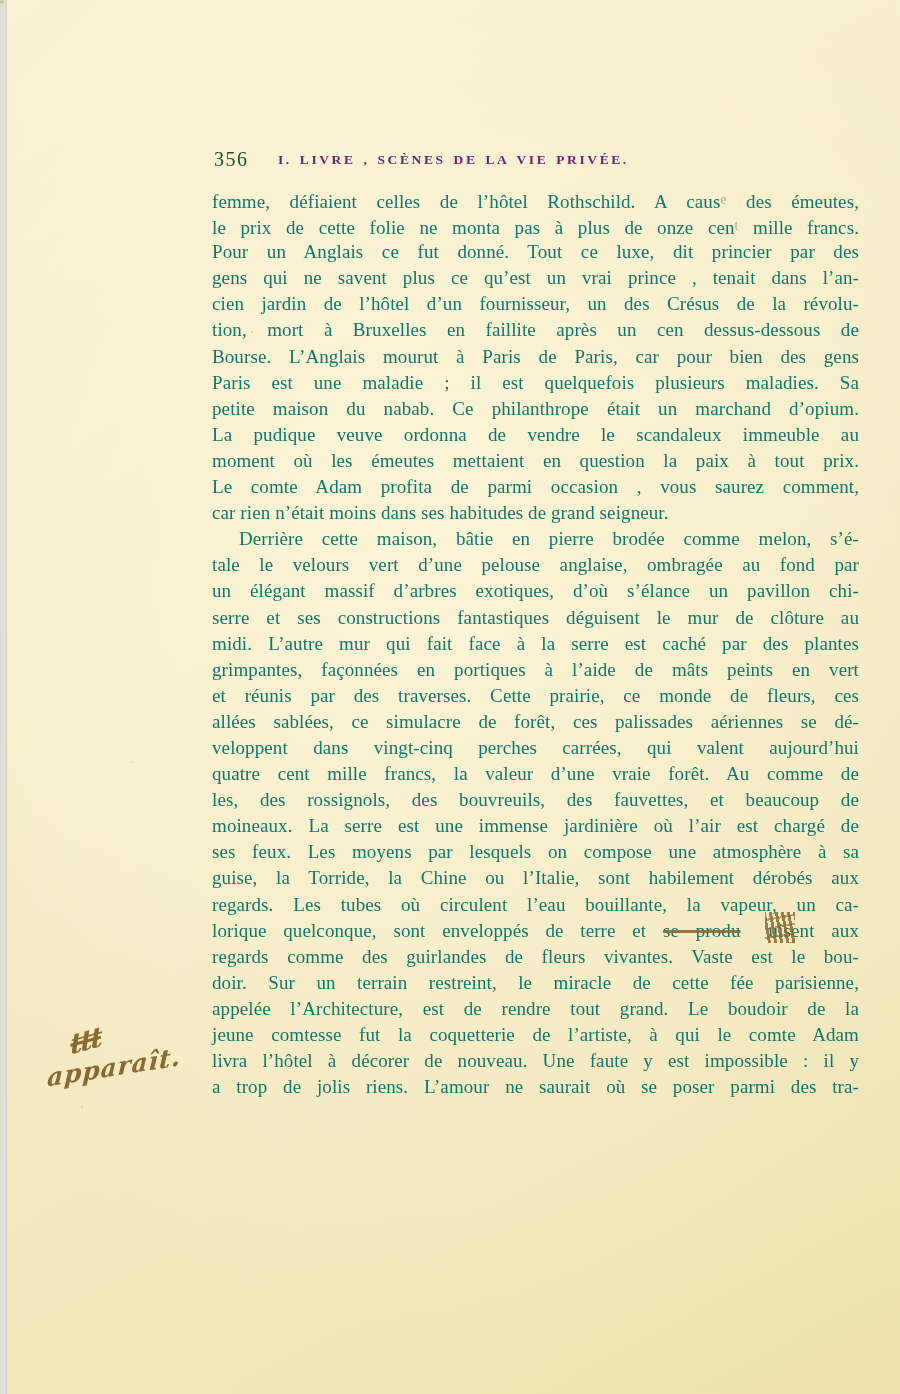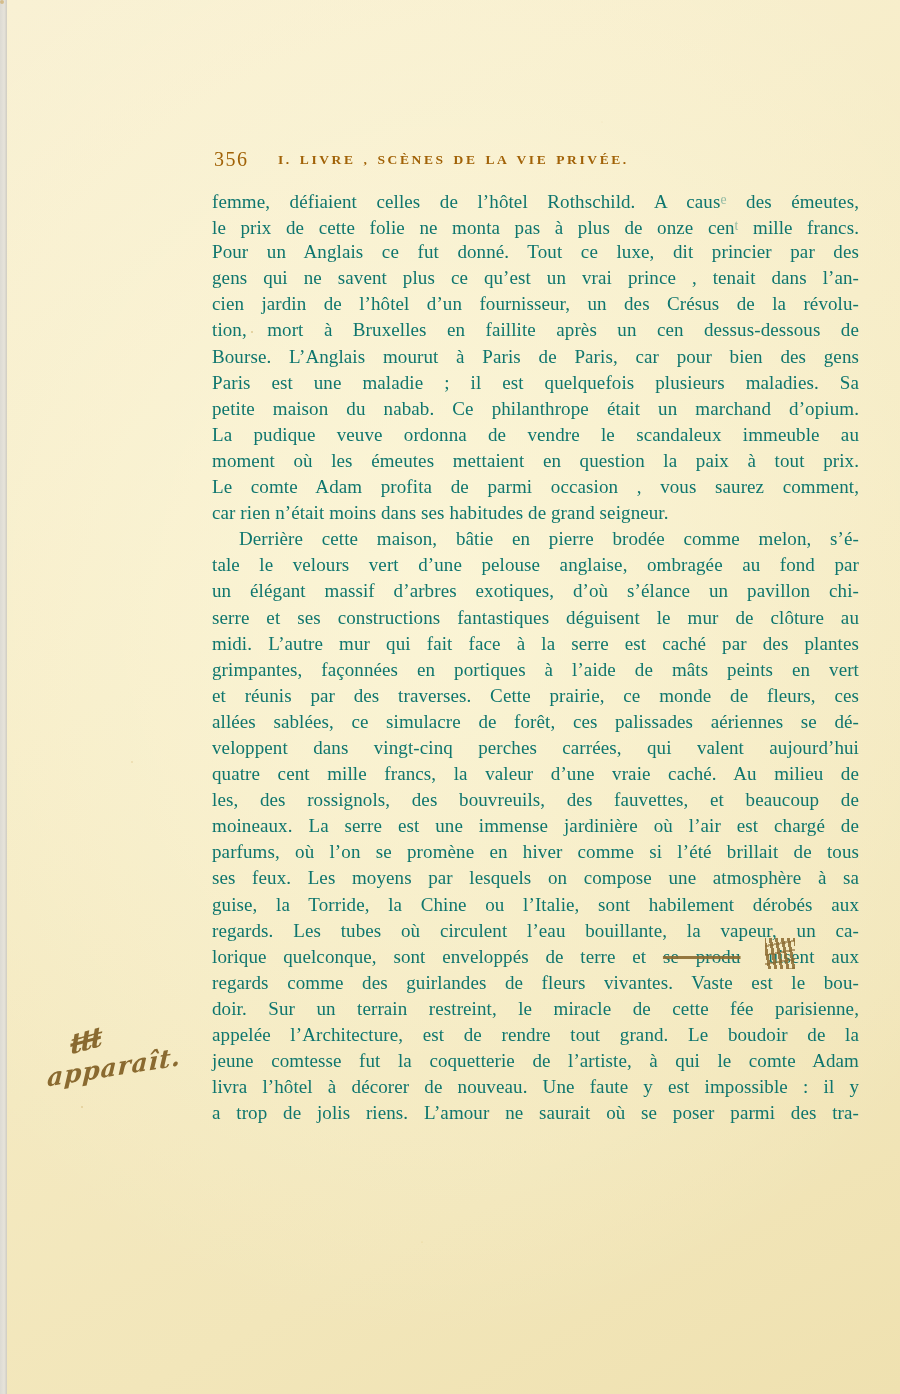--- a/index.html
+++ b/index.html
@@ -24,25 +24,25 @@
     background:#caa24e;opacity:.55;z-index:3;
     box-shadow: 250px 330px 0 -1px #c8a85e, 540px 250px 0 -1.5px #d2b068,
                 130px 760px 0 -1.3px #c9a455, 700px 980px 0 -1.5px #cfa95c,
                 420px 1240px 0 -1.4px #d4b466, 820px 640px 0 -1.6px #cbab60,
                 80px 1105px 0 -1.2px #b98f3e, 600px 120px 0 -1.6px #d6b876;}
   .page-header{
     position:absolute;left:212px;top:148px;width:648px;height:24px;z-index:5;
     color:#2c2820;
   }
   .page-number{
-    position:absolute;left:2px;top:0;font-size:20px;letter-spacing:1.5px;color:#a16207;
+    position:absolute;left:2px;top:0;font-size:20px;letter-spacing:1.5px;color:#14532d;
   }
   .running-title{
     position:absolute;left:66px;top:4px;font-size:13.5px;font-weight:bold;
-    letter-spacing:2.6px;word-spacing:2px;color:#a16207;white-space:nowrap;
+    letter-spacing:2.6px;word-spacing:2px;color:#701a75;white-space:nowrap;
   }
   .body-text{
     position:absolute;left:212px;top:187px;width:647px;z-index:5;
     font-size:19px;color:#0f766e;
   }
   .line{
     height:26.1px;line-height:26.1px;white-space:nowrap;
     text-align:justify;text-align-last:justify;white-space:normal;
     letter-spacing:.1px;
   }
@@ -105,24 +105,23 @@
     <div class="line short">car rien n’était moins dans ses habitudes de grand seigneur.</div>
     <div class="line indent">Derrière cette maison, bâtie en pierre brodée comme melon, s’é-</div>
     <div class="line">tale le velours vert d’une pelouse anglaise, ombragée au fond par</div>
     <div class="line">un élégant massif d’arbres exotiques, d’où s’élance un pavillon chi-</div>
     <div class="line">serre et ses constructions fantastiques déguisent le mur de clôture au</div>
     <div class="line">midi. L’autre mur qui fait face à la serre est caché par des plantes</div>
     <div class="line">grimpantes, façonnées en portiques à l’aide de mâts peints en vert</div>
     <div class="line">et réunis par des traverses. Cette prairie, ce monde de fleurs, ces</div>
     <div class="line">allées sablées, ce simulacre de forêt, ces palissades aériennes se dé-</div>
     <div class="line">veloppent dans vingt-cinq perches carrées, qui valent aujourd’hui</div>
-    <div class="line">quatre cent mille francs, la valeur d’une vraie caché. Au milieu de</div>
+    <div class="line">quatre cent mille francs, la valeur d’une vraie forêt. Au comme de</div>
     <div class="line">les, des rossignols, des bouvreuils, des fauvettes, et beaucoup de</div>
     <div class="line">moineaux. La serre est une immense jardinière où l’air est chargé de</div>
-    <div class="line">parfums, où l’on se promène en hiver comme si l’été brillait de tous</div>
     <div class="line">ses feux. Les moyens par lesquels on compose une atmosphère à sa</div>
     <div class="line">guise, la Torride, la Chine ou l’Italie, sont habilement dérobés aux</div>
     <div class="line">regards. Les tubes où circulent l’eau bouillante, la vapeur, un ca-</div>
     <div class="line"><span>lorique quelconque, sont enveloppés de terre et </span><span class="seg-struck">se produ</span><span class="seg-hatched">uis</span><span>ent aux</span></div>
     <div class="line">regards comme des guirlandes de fleurs vivantes. Vaste est le bou-</div>
     <div class="line">doir. Sur un terrain restreint, le miracle de cette fée parisienne,</div>
     <div class="line">appelée l’Architecture, est de rendre tout grand. Le boudoir de la</div>
     <div class="line">jeune comtesse fut la coquetterie de l’artiste, à qui le comte Adam</div>
     <div class="line">livra l’hôtel à décorer de nouveau. Une faute y est impossible : il y</div>
     <div class="line">a trop de jolis riens. L’amour ne saurait où se poser parmi des tra-</div>

